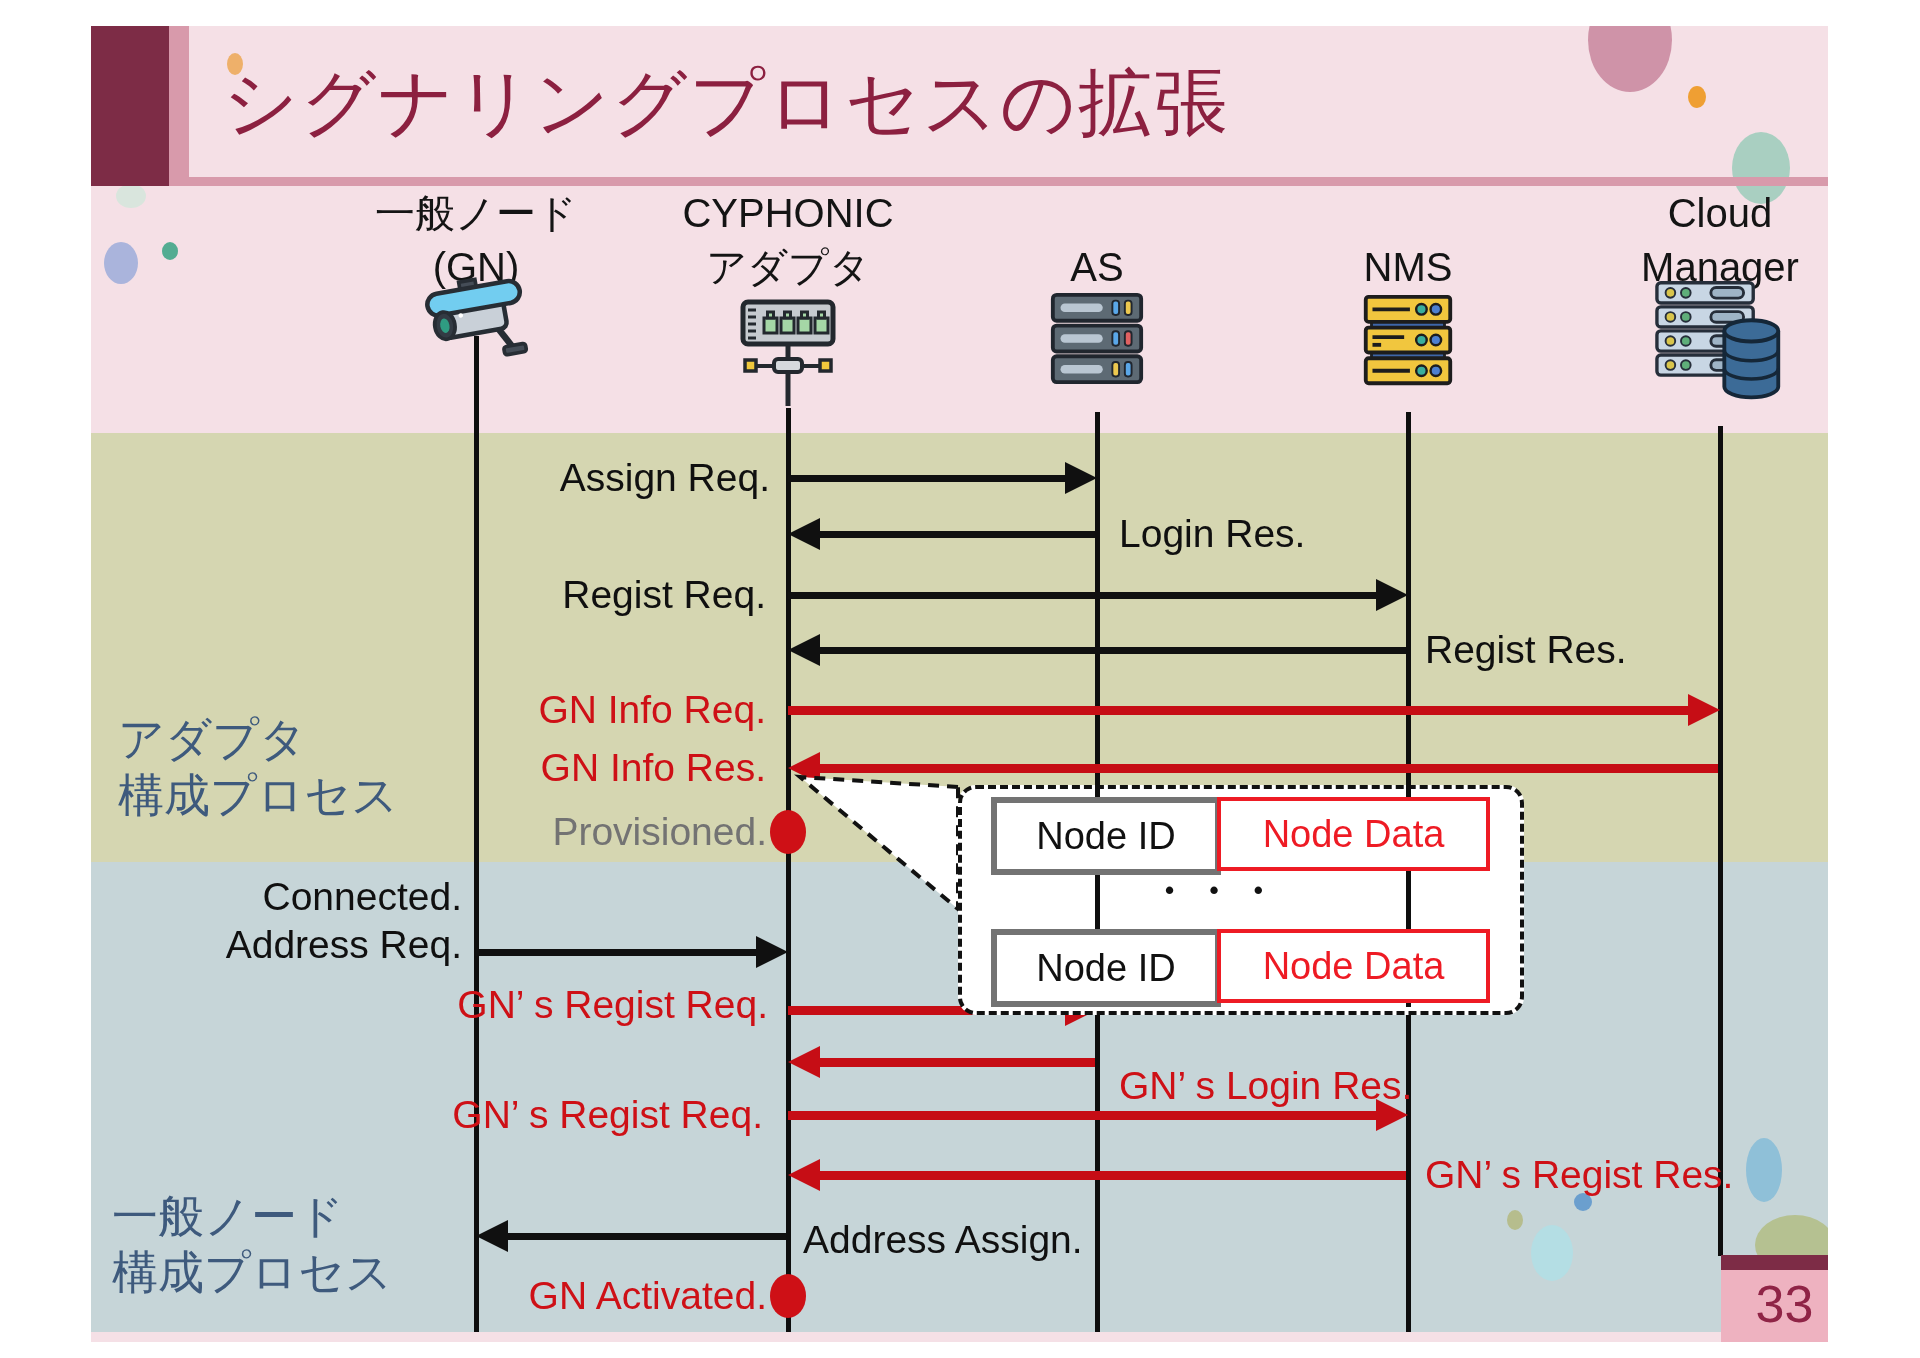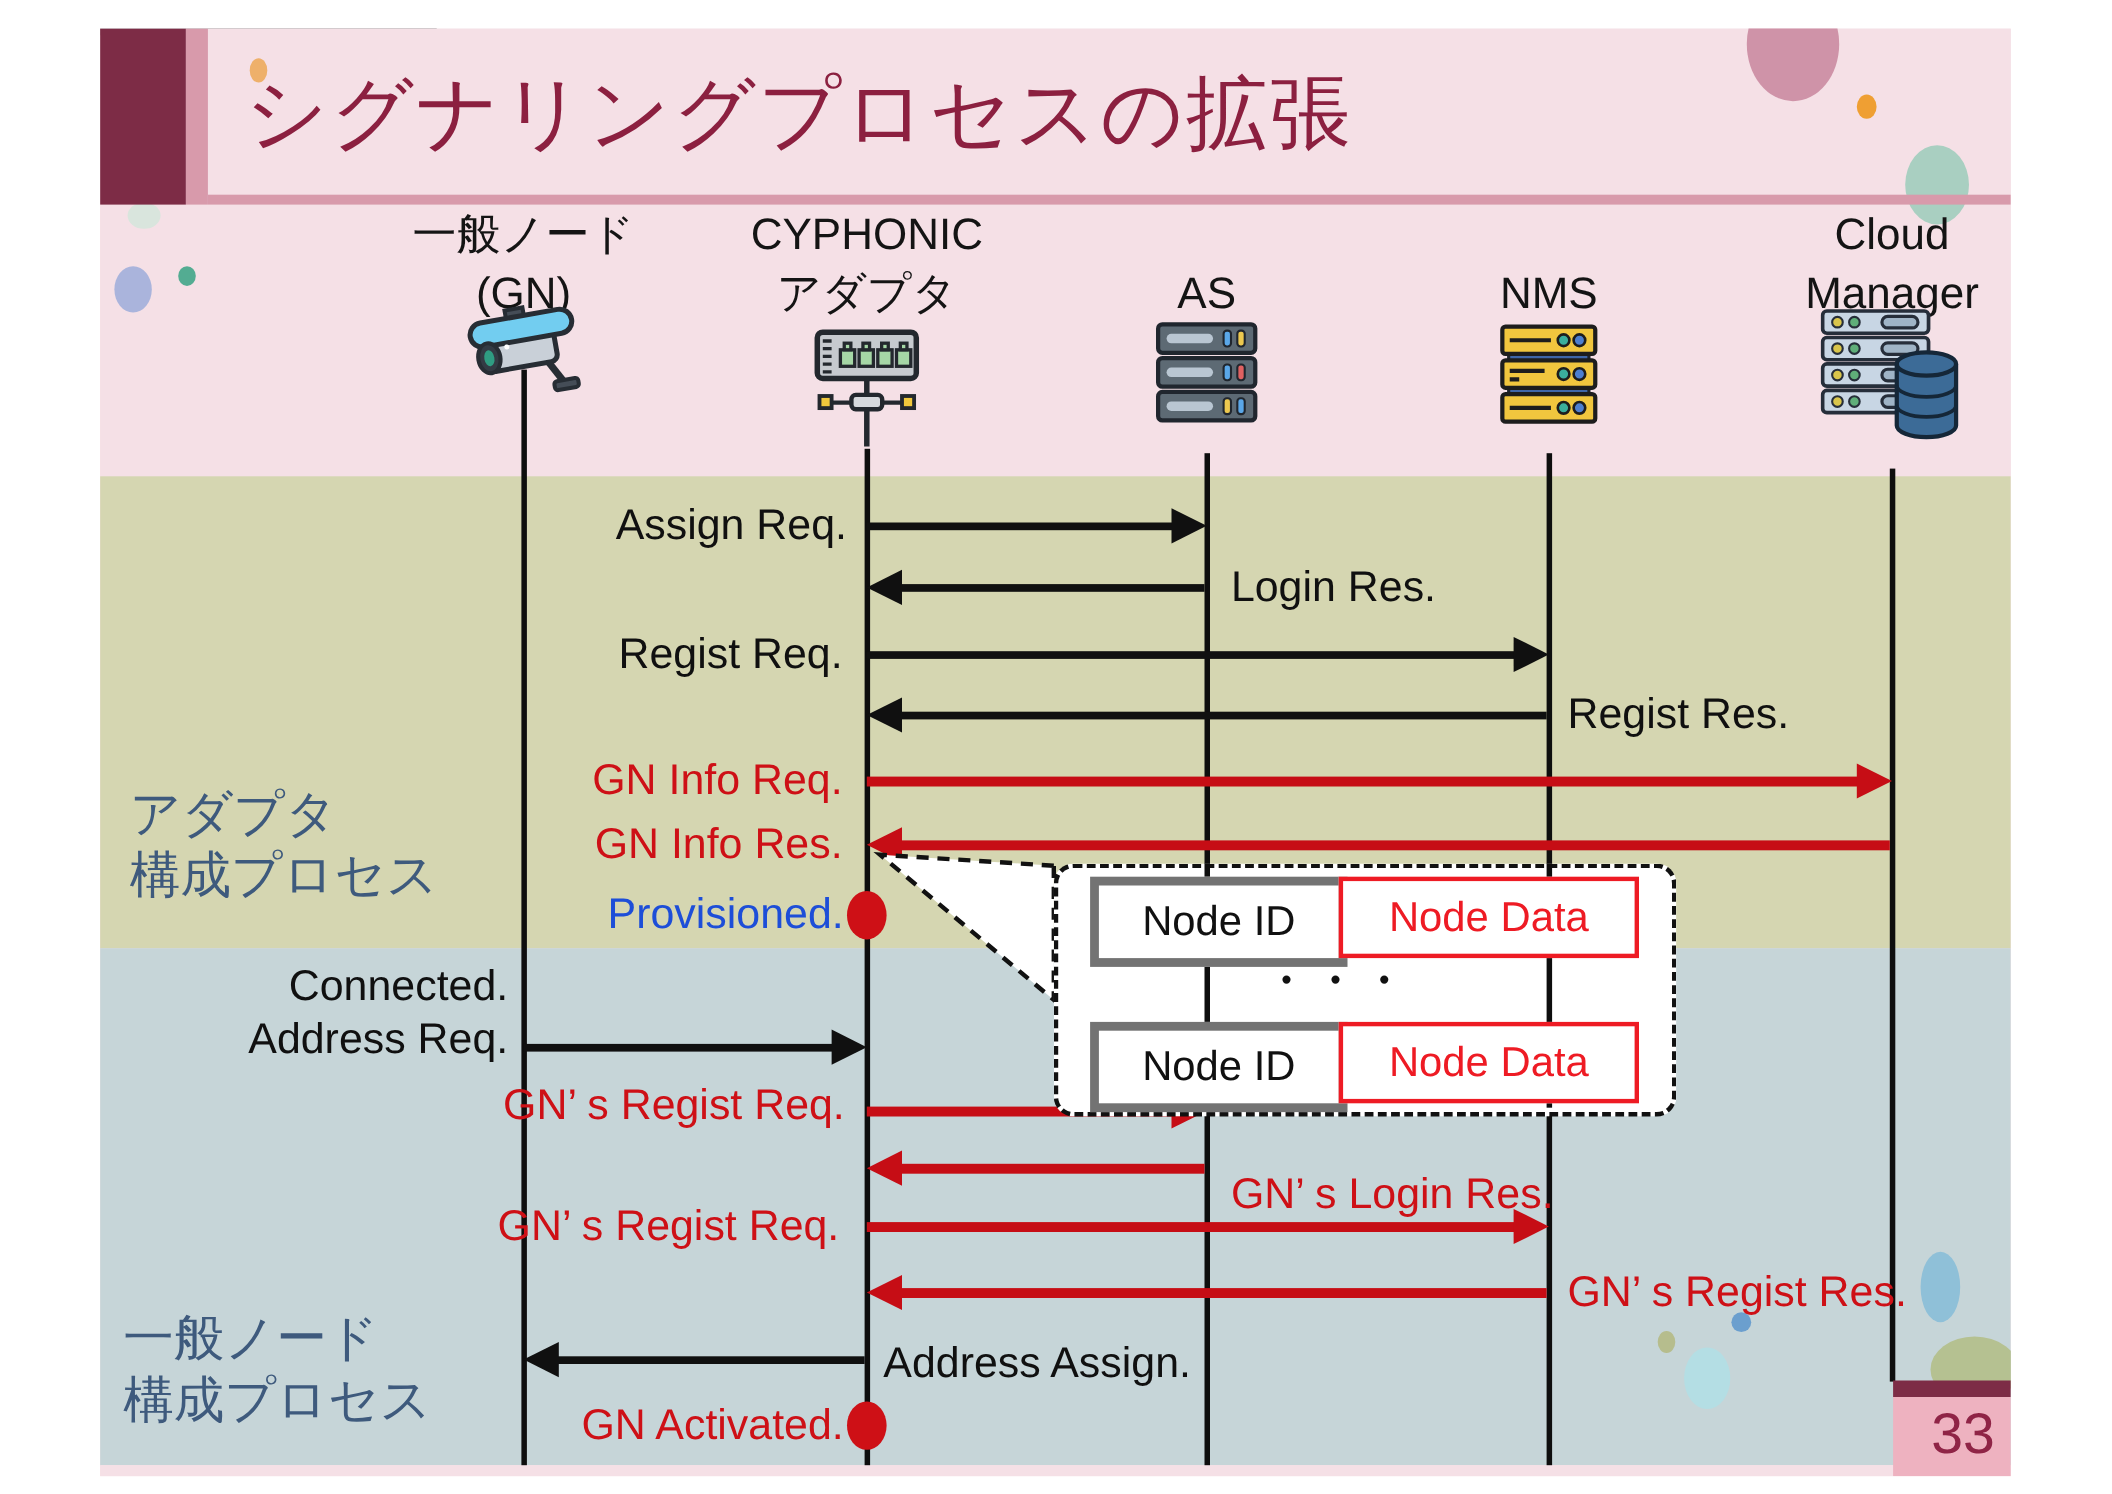--- a/index.html
+++ b/index.html
@@ -25,21 +25,21 @@
   .msg-head{position:absolute;width:0;height:0;z-index:3;}
   .msg-label{position:absolute;font-size:39px;line-height:54px;white-space:nowrap;z-index:3;}
   .event-dot{position:absolute;width:36px;height:44px;border-radius:50%;z-index:3;}
   .phase-label{position:absolute;font-size:46px;line-height:56px;color:#3e5a7d;white-space:nowrap;z-index:3;}
   #callout{position:absolute;left:867px;top:759px;width:558px;height:222px;background:#ffffff;
            border:4px dashed #111111;border-radius:18px;z-index:4;}
   #callout-tail{position:absolute;left:700px;top:735px;z-index:4;}
   .co-line{position:absolute;width:5px;background:#0e0e0e;z-index:5;}
   .node-box{position:absolute;height:66px;background:#ffffff;display:flex;align-items:center;
             justify-content:center;font-size:38px;z-index:6;white-space:nowrap;}
-  .node-id{border:8px solid #737373;color:#111111;}
+  .node-id{border:6px solid #737373;color:#111111;}
   .node-data{border:4px solid #ee1b24;color:#ee1b24;}
   #callout-ellipsis{position:absolute;left:1035px;top:849px;width:190px;text-align:center;font-size:26px;
             font-weight:bold;color:#111;letter-spacing:14px;z-index:6;}
   #page-bar{position:absolute;left:1630px;top:1229px;width:107px;height:15px;background:#7d2c46;z-index:5;}
   #page-box{position:absolute;left:1630px;top:1244px;width:107px;height:72px;background:#eeb2c0;z-index:5;}
   #page-number{position:absolute;left:1630px;top:1248px;width:127px;text-align:center;font-size:52px;
                color:#8f2446;z-index:6;}
 </style>
 </head>
 <body>
@@ -243,21 +243,21 @@
         <div class="msg-label" style="top: 1009px; color: rgb(206, 16, 22); left: 1028px; margin-top: 24px;">GN’ s Login Res.</div>
         <div class="msg-line" style="left: 697px; top: 1084.5px; width: 590px; height: 9px; background: rgb(198, 13, 21);"></div>
         <div class="msg-head" style="top: 1073px; border-top: 16px solid transparent; border-bottom: 16px solid transparent; left: 1285px; border-left: 32px solid rgb(198, 13, 21);"></div>
         <div class="msg-label" style="top: 1062px; color: rgb(206, 16, 22); right: 1065px; text-align: right;">GN’ s Regist Req.</div>
         <div class="msg-line" style="left: 725px; top: 1144.5px; width: 590px; height: 9px; background: rgb(198, 13, 21);"></div>
         <div class="msg-head" style="top: 1133px; border-top: 16px solid transparent; border-bottom: 16px solid transparent; left: 697px; border-right: 32px solid rgb(198, 13, 21);"></div>
         <div class="msg-label" style="top: 1122px; color: rgb(206, 16, 22); left: 1334px;">GN’ s Regist Res.</div>
         <div class="msg-line" style="left: 413px; top: 1206.5px; width: 282px; height: 7px; background: rgb(16, 16, 16);"></div>
         <div class="msg-head" style="top: 1194px; border-top: 16px solid transparent; border-bottom: 16px solid transparent; left: 385px; border-right: 32px solid rgb(16, 16, 16);"></div>
         <div class="msg-label" style="top: 1187px; color: rgb(16, 16, 16); left: 712px;">Address Assign.</div>
-        <div class="msg-label" style="top: 779px; right: 1061px; color: #1d4ed8; text-align: right;">Provisioned.</div>
+        <div class="msg-label" style="top: 779px; right: 1061px; color: #737373; text-align: right;">Provisioned.</div>
         <div class="event-dot" style="left: 679px; top: 784px; background: rgb(206, 16, 22);"></div>
         <div class="msg-label" style="top: 1243px; right: 1061px; color: rgb(206, 16, 22); text-align: right;">GN Activated.</div>
         <div class="event-dot" style="left: 679px; top: 1248px; background: rgb(206, 16, 22);"></div>
         <div class="co-line" style="left: 1004px; top: 759px; height: 222px;"></div>
         <div class="co-line" style="left: 1315px; top: 759px; height: 222px;"></div>
         <div class="node-box node-id" style="left: 900px; top: 771px; width: 218px;">Node ID</div>
         <div class="node-box node-data" style="left: 1126px; top: 771px; width: 265px;">Node Data</div>
         <div class="node-box node-id" style="left: 900px; top: 903px; width: 218px;">Node ID</div>
         <div class="node-box node-data" style="left: 1126px; top: 903px; width: 265px;">Node Data</div>
       </div>

